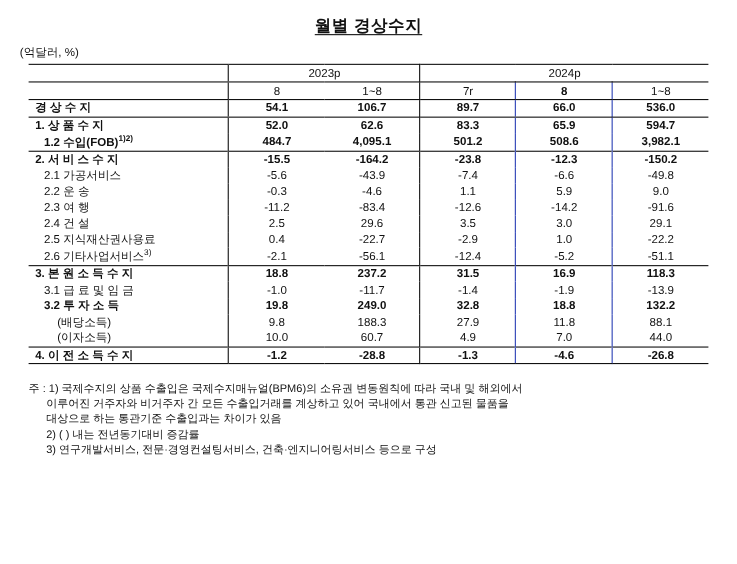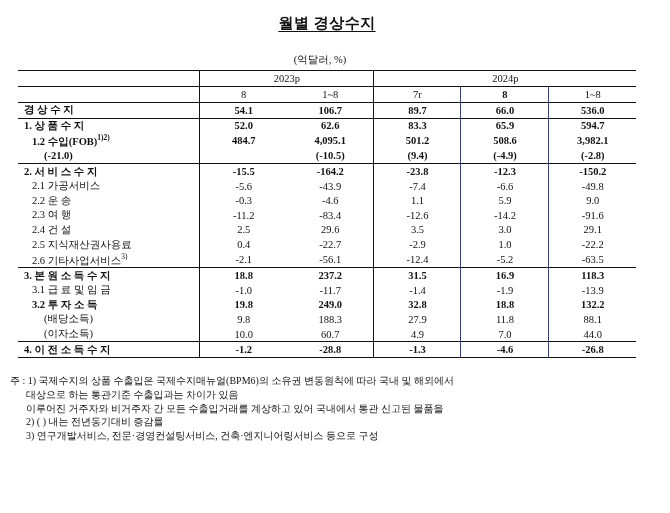--- a/index.html
+++ b/index.html
@@ -12,36 +12,35 @@
     background: #ffffff;
     font-family: "Liberation Sans", sans-serif;
     color: #111111;
     -webkit-font-smoothing: antialiased;
   }
   .page {
     position: relative;
     width: 670px;
     height: 513px;
     box-sizing: border-box;
-    padding: 10px 18px 6px 2px;
-    font-family: Liberation Serif, serif;
+    padding: 10px 18px 6px 18px;
   }
   .doc-title {
     text-align: center;
     font-size: 15px;
     font-weight: bold;
     letter-spacing: 0.5px;
     margin: 4px 0 2px 0;
     text-decoration: underline;
     text-underline-offset: 3px;
   }
   .unit-line {
-    text-align: center;
+    text-align: left;
     font-size: 10.5px;
-    margin: 20px 14px 3px 0;
+    margin: 8px 14px 3px 0;
   }
   table.stat {
     border-collapse: collapse;
     width: 618px;
     margin: 0 auto;
     font-size: 10.5px;
     table-layout: fixed;
   }
   table.stat td, table.stat th {
     padding: 0;
@@ -172,28 +171,20 @@
           <td class="num bold">594.7</td>
         </tr>
         <tr class="row">
           <td class="label-col indent1 bold">1.2 수입(FOB)<sup>1)2)</sup></td>
           <td class="num bold vdiv-left">484.7</td>
           <td class="num bold vdiv-right">4,095.1</td>
           <td class="num bold">501.2</td>
           <td class="num bold hl">508.6</td>
           <td class="num bold">3,982.1</td>
         </tr>
-        <tr class="row">
-          <td class="label-col indent2 bold">(-21.0)</td>
-          <td class="num bold vdiv-left"></td>
-          <td class="num bold vdiv-right">(-10.5)</td>
-          <td class="num bold">(9.4)</td>
-          <td class="num bold hl">(-4.9)</td>
-          <td class="num bold">(-2.8)</td>
-        </tr>
         <tr class="row sep-top">
           <td class="label-col bold">2. 서 비 스 수 지</td>
           <td class="num bold vdiv-left">-15.5</td>
           <td class="num bold vdiv-right">-164.2</td>
           <td class="num bold">-23.8</td>
           <td class="num bold hl">-12.3</td>
           <td class="num bold">-150.2</td>
         </tr>
         <tr class="row">
           <td class="label-col indent1">2.1 가공서비스</td>
@@ -234,21 +225,21 @@
           <td class="num">-2.9</td>
           <td class="num hl">1.0</td>
           <td class="num">-22.2</td>
         </tr>
         <tr class="row">
           <td class="label-col indent1">2.6 기타사업서비스<sup>3)</sup></td>
           <td class="num vdiv-left">-2.1</td>
           <td class="num vdiv-right">-56.1</td>
           <td class="num">-12.4</td>
           <td class="num hl">-5.2</td>
-          <td class="num">-63.5</td>
+          <td class="num">-51.1</td>
         </tr>
         <tr class="row sep-top">
           <td class="label-col bold">3. 본 원 소 득 수 지</td>
           <td class="num bold vdiv-left">18.8</td>
           <td class="num bold vdiv-right">237.2</td>
           <td class="num bold">31.5</td>
           <td class="num bold hl">16.9</td>
           <td class="num bold">118.3</td>
         </tr>
         <tr class="row">
@@ -289,19 +280,19 @@
           <td class="num bold vdiv-right">-28.8</td>
           <td class="num bold">-1.3</td>
           <td class="num bold hl hl-bot">-4.6</td>
           <td class="num bold">-26.8</td>
         </tr>
       </tbody>
   </table>
 
   <div class="notes">
     <span class="n-row">주 : 1) 국제수지의 상품 수출입은 국제수지매뉴얼(BPM6)의 소유권 변동원칙에 따라 국내 및 해외에서</span>
+    <span class="n-indent">이루어진 거주자와 비거주자 간 모든 수출입거래를 계상하고 있어 국내에서 통관 신고된 물품을</span>
     <span class="n-indent">대상으로 하는 통관기준 수출입과는 차이가 있음</span>
-    <span class="n-indent">이루어진 거주자와 비거주자 간 모든 수출입거래를 계상하고 있어 국내에서 통관 신고된 물품을</span>
     <span class="n-indent">2) (   ) 내는 전년동기대비 증감률</span>
     <span class="n-indent">3) 연구개발서비스, 전문·경영컨설팅서비스, 건축·엔지니어링서비스 등으로 구성</span>
   </div>
 
 </div>
 
 </body></html>

